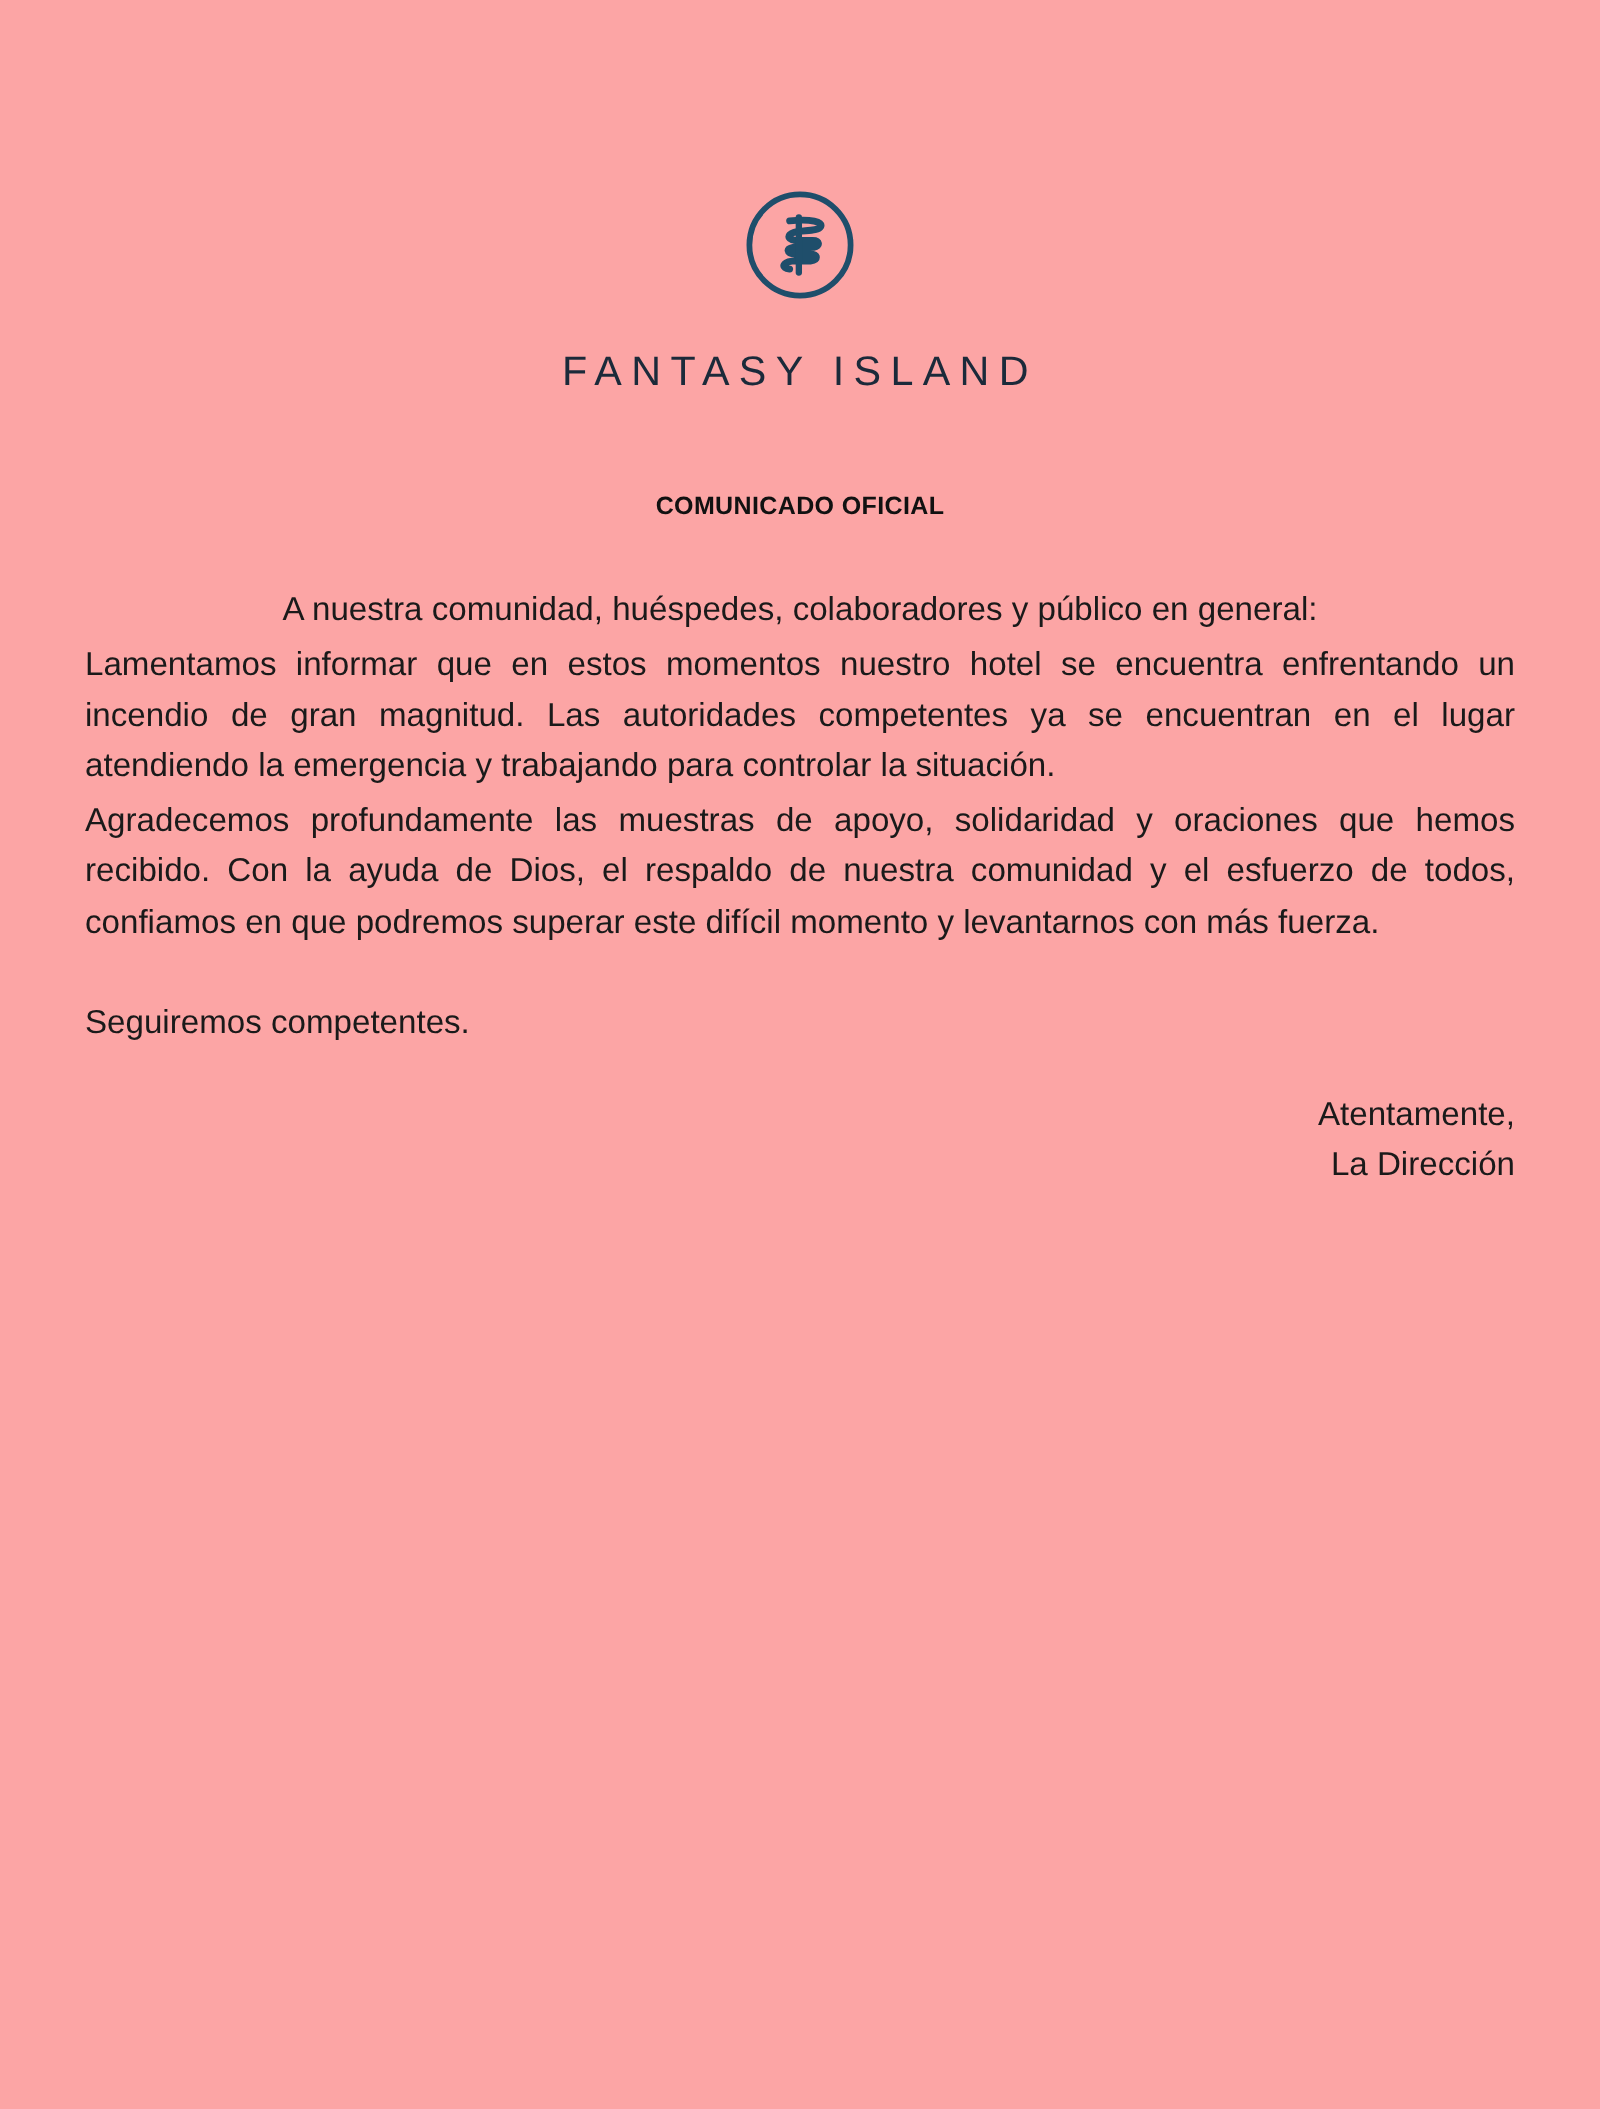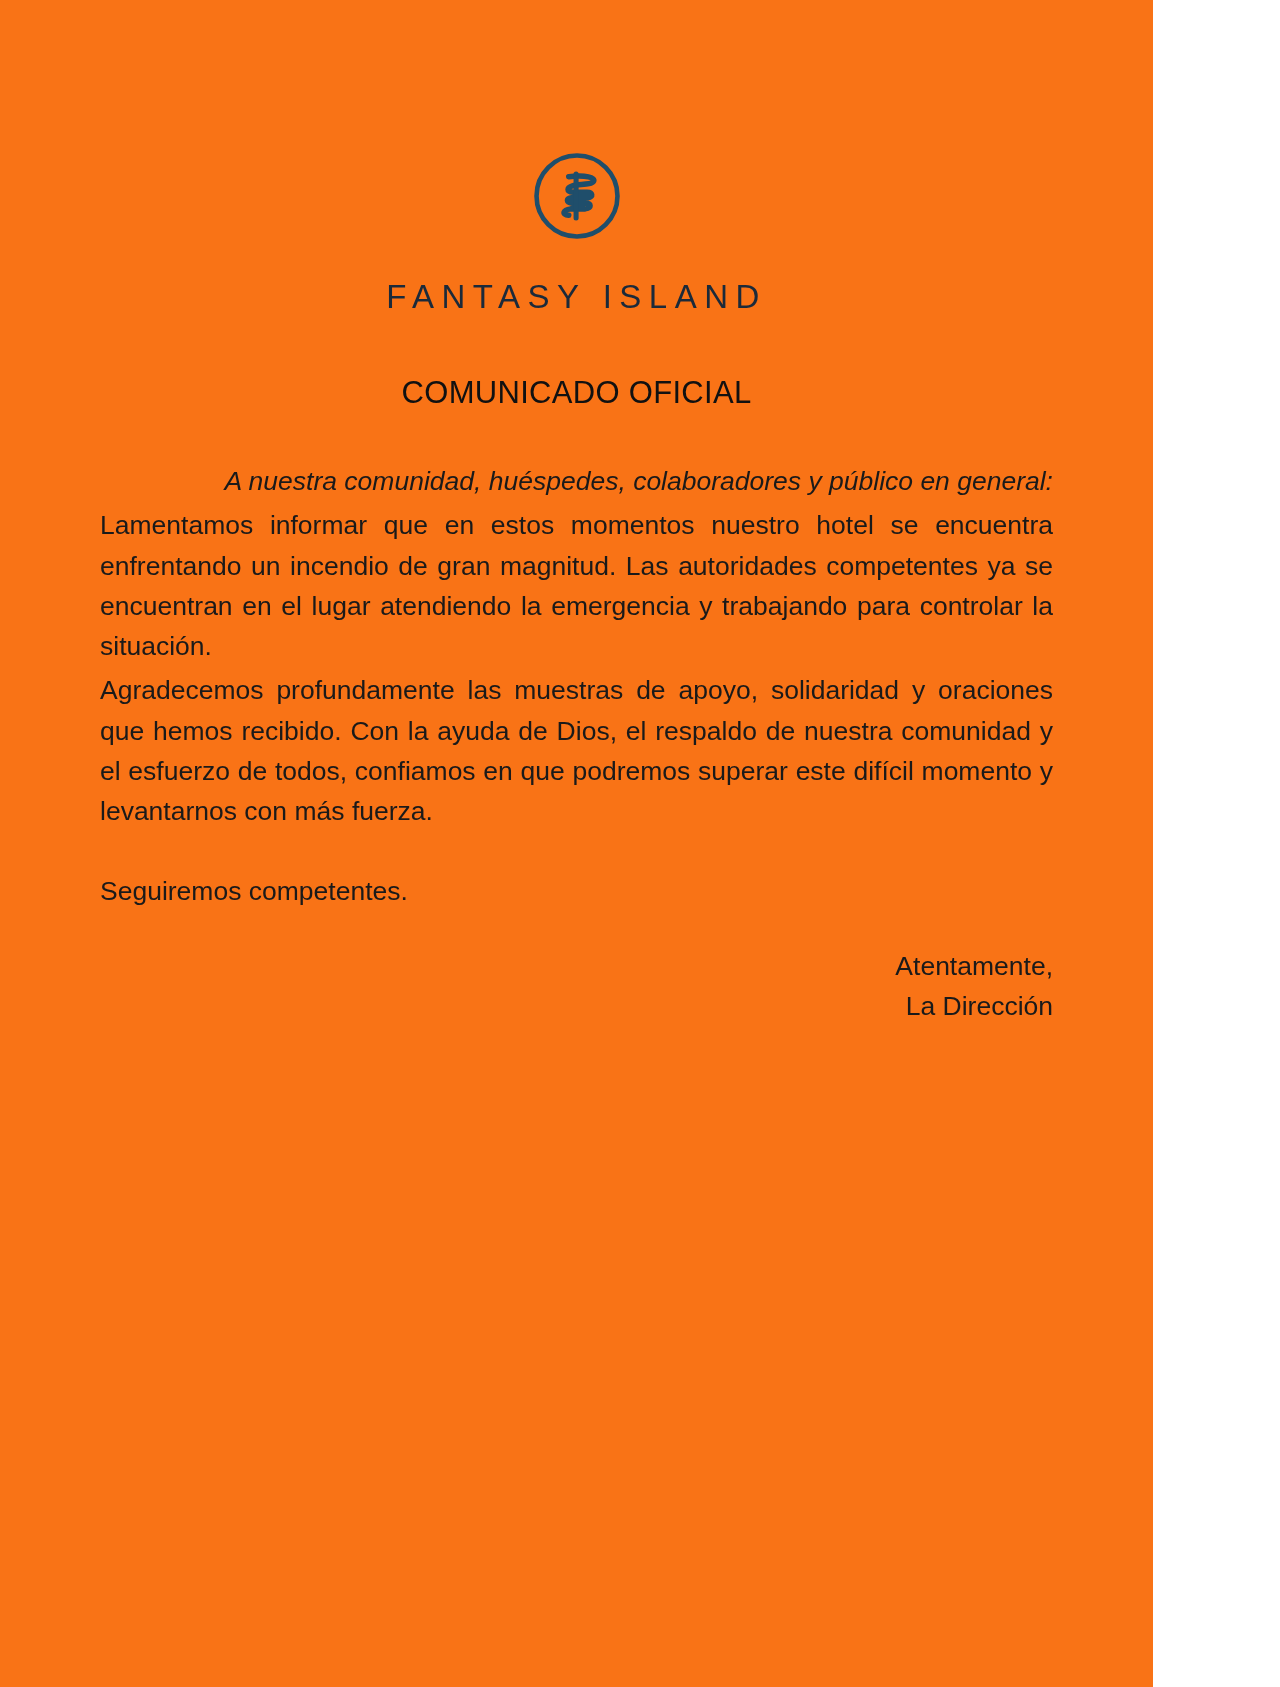--- a/index.html
+++ b/index.html
@@ -10,25 +10,25 @@
   }
   body {
     width: 1280px;
     min-height: 1687px;
     font-family: "Liberation Sans", sans-serif;
     color: #1a1a1a;
     -webkit-font-smoothing: antialiased;
   }
 
   .page {
-    width: 1153px;
+    width: 1280px;
     min-height: 1687px;
     box-sizing: border-box;
-    padding: 0 100px;
-    background: #f97316;
+    padding: 0 68px;
+    background: #fca5a5;
     position: relative;
   }
 
   
   .logo-block {
     padding-top: 150px;
     display: flex;
     flex-direction: column;
     align-items: center;
   }
@@ -44,45 +44,44 @@
     font-size: 33px;
     font-weight: 500;
     letter-spacing: 7.5px;
     color: #1b2a3a;
     text-align: center;
     white-space: nowrap;
   }
 
   
   .doc-title {
-    margin-top: 59px;
+    margin-top: 78px;
     text-align: center;
-    font-size: 31px;
-    font-weight: normal;
+    font-size: 20px;
+    font-weight: bold;
     letter-spacing: 0.3px;
     color: #111111;
   }
 
   
   .body-copy {
     margin-top: 50px;
   }
 
   .para {
     font-size: 26.5px;
     line-height: 1.52;
     color: #1a1a1a;
     margin: 0;
     text-align: justify;
     text-justify: inter-word;
   }
 
   .para.lead {
-    text-align: right;
-    font-style: italic;
+    text-align: center;
   }
 
   .para + .para {
     margin-top: 4px;
   }
 
   .spacer-sm { height: 34px; }
   .spacer-md { height: 40px; }
 
   .closing {

